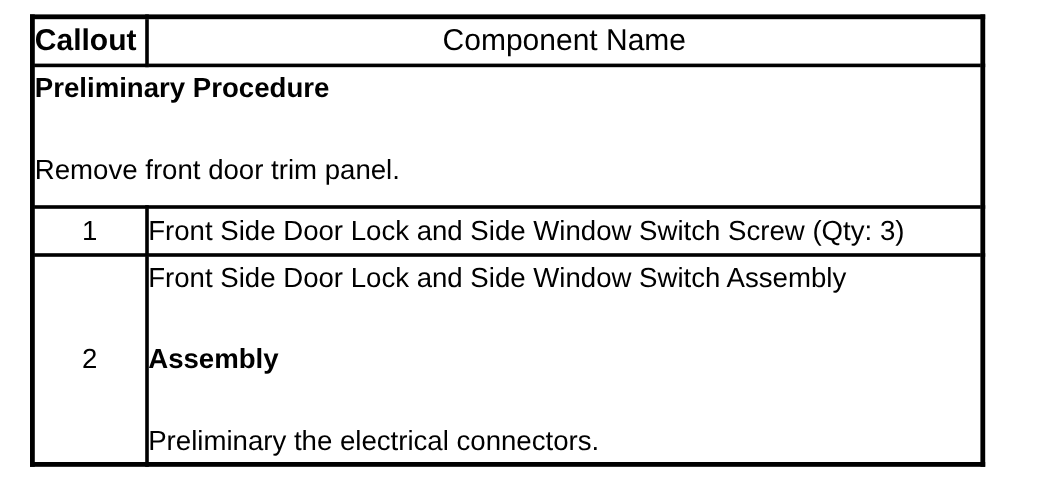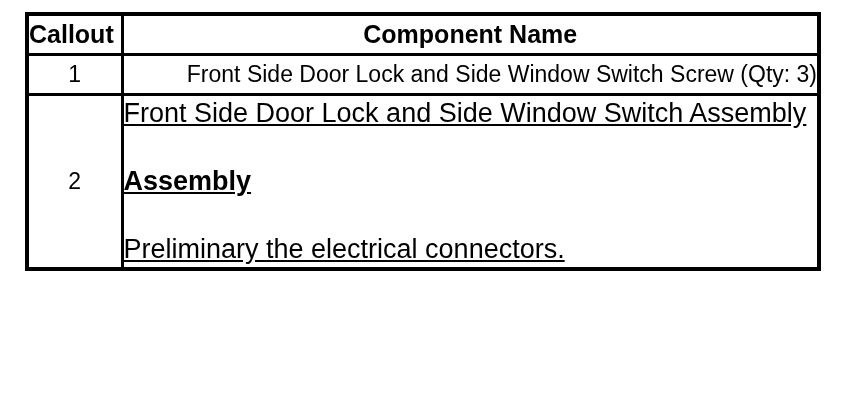--- a/index.html
+++ b/index.html
@@ -43,49 +43,48 @@
     font-size: 25px;
     font-weight: bold;
     text-align: left;
     padding-left: 2px;
     vertical-align: middle;
     white-space: nowrap;
     margin-left: 38px;
   }
   th.component-header {
     font-size: 25px;
-    font-weight: bold;
+    font-weight: normal;
     text-align: center;
     vertical-align: middle;
     white-space: nowrap;
   }
   td.prelim-cell {
     vertical-align: top;
     padding: 4px 2px 0 2px;
     font-size: 23px;
   }
   td.callout-cell {
     font-size: 23px;
     text-align: center;
     vertical-align: middle;
   }
   td.component-cell {
     font-size: 23px;
-    text-align: right;
+    text-align: left;
     vertical-align: middle;
     padding-left: 5px;
     white-space: nowrap;
   }
   td.component-cell-multi {
-    font-size: 27px;
+    font-size: 23px;
     text-align: left;
     vertical-align: top;
     padding: 1px 2px 0 5px;
     white-space: nowrap;
-    text-decoration: underline;
   }
   .line {
     line-height: 34px;
     height: 34px;
     white-space: nowrap;
   }
   .line-gap {
     height: 34px;
   }
   .bold-line {
@@ -100,20 +99,27 @@
     <colgroup>
       <col class="callout-col">
       <col>
     </colgroup>
     <tbody>
       <tr class="header-row">
         <th class="callout-header">Callout</th>
         <th class="component-header">Component Name</th>
       </tr>
 
+      <tr class="prelim-row">
+        <td class="prelim-cell" colspan="2">
+          <div class="line bold-line">Preliminary Procedure</div>
+          <div class="line-gap"></div>
+          <div class="line">Remove front door trim panel.</div>
+        </td>
+      </tr>
 
       <tr class="row-1">
         <td class="callout-cell">1</td>
         <td class="component-cell">Front Side Door Lock and Side Window Switch Screw (Qty: 3)</td>
       </tr>
 
       <tr class="row-2">
         <td class="callout-cell">2</td>
         <td class="component-cell-multi">
           <div class="line">Front Side Door Lock and Side Window Switch Assembly</div>

